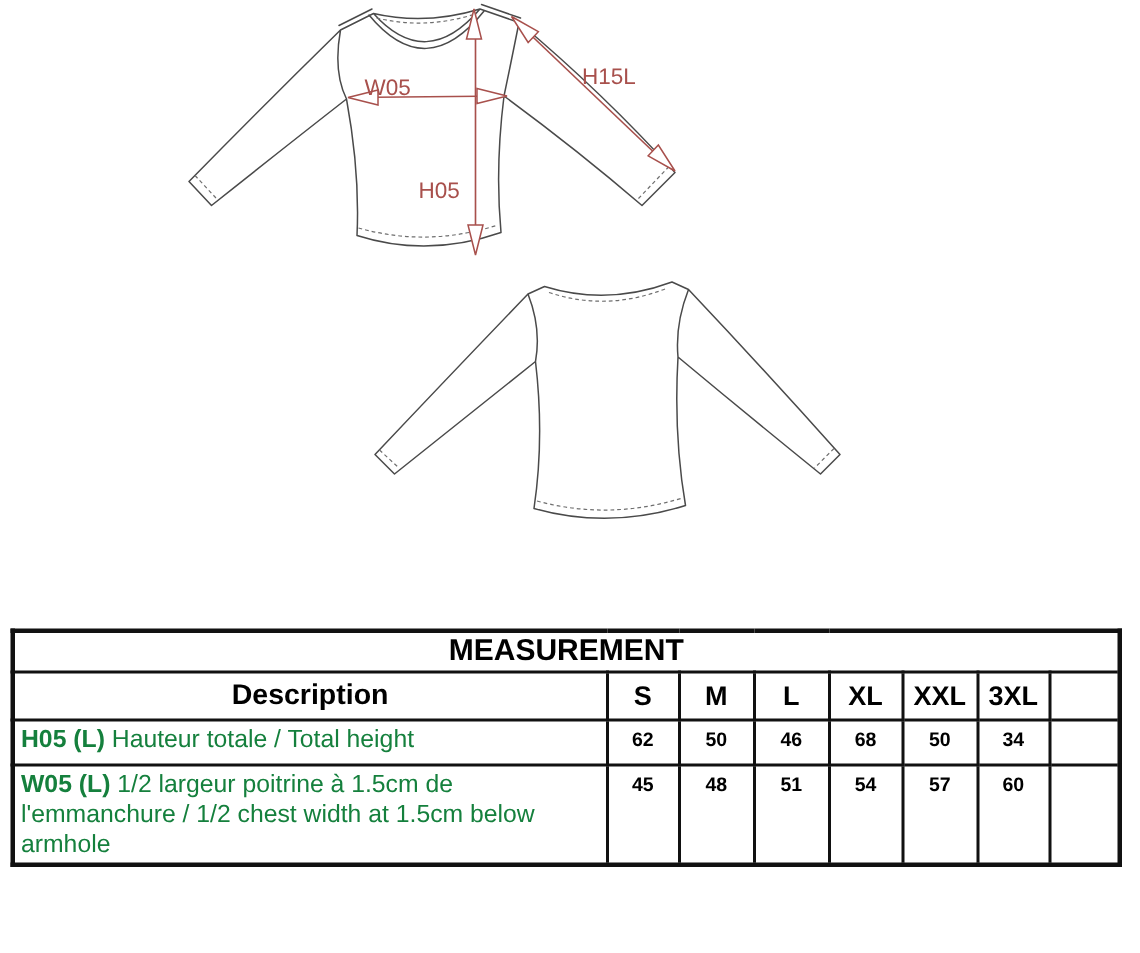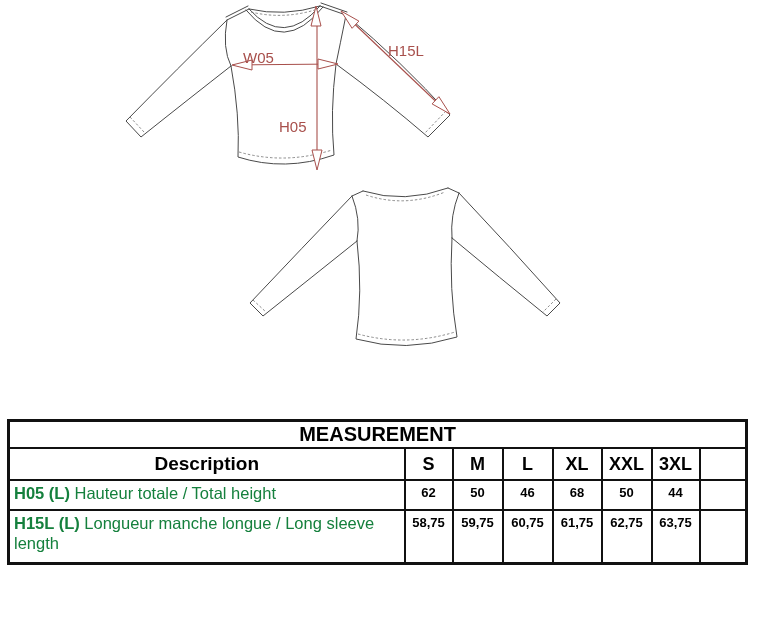--- a/index.html
+++ b/index.html
@@ -134,29 +134,29 @@
           <td class="size-header">3XL</td>
           <td class="size-header"></td>
         </tr>
         <tr class="row-h05">
           <td class="desc-cell"><span class="code">H05 (L)</span> <span>Hauteur totale / Total height</span></td>
           <td class="value-cell">62</td>
           <td class="value-cell">50</td>
           <td class="value-cell">46</td>
           <td class="value-cell">68</td>
           <td class="value-cell">50</td>
-          <td class="value-cell">44</td>
+          <td class="value-cell">34</td>
           <td class="value-cell"></td>
         </tr>
-        <tr class="row-h15l">
-          <td class="desc-cell"><span class="code">H15L (L)</span> <span>Longueur manche longue / Long sleeve length</span></td>
-          <td class="value-cell">58,75</td>
-          <td class="value-cell">59,75</td>
-          <td class="value-cell">60,75</td>
-          <td class="value-cell">61,75</td>
-          <td class="value-cell">62,75</td>
-          <td class="value-cell">63,75</td>
+        <tr class="row-w05">
+          <td class="desc-cell"><span class="code">W05 (L)</span> <span>1/2 largeur poitrine à 1.5cm de l'emmanchure / 1/2 chest width at 1.5cm below armhole</span></td>
+          <td class="value-cell">45</td>
+          <td class="value-cell">48</td>
+          <td class="value-cell">51</td>
+          <td class="value-cell">54</td>
+          <td class="value-cell">57</td>
+          <td class="value-cell">60</td>
           <td class="value-cell"></td>
         </tr>
       </tbody>
     </table>
   </div>
 </div>
 
 </body></html>

